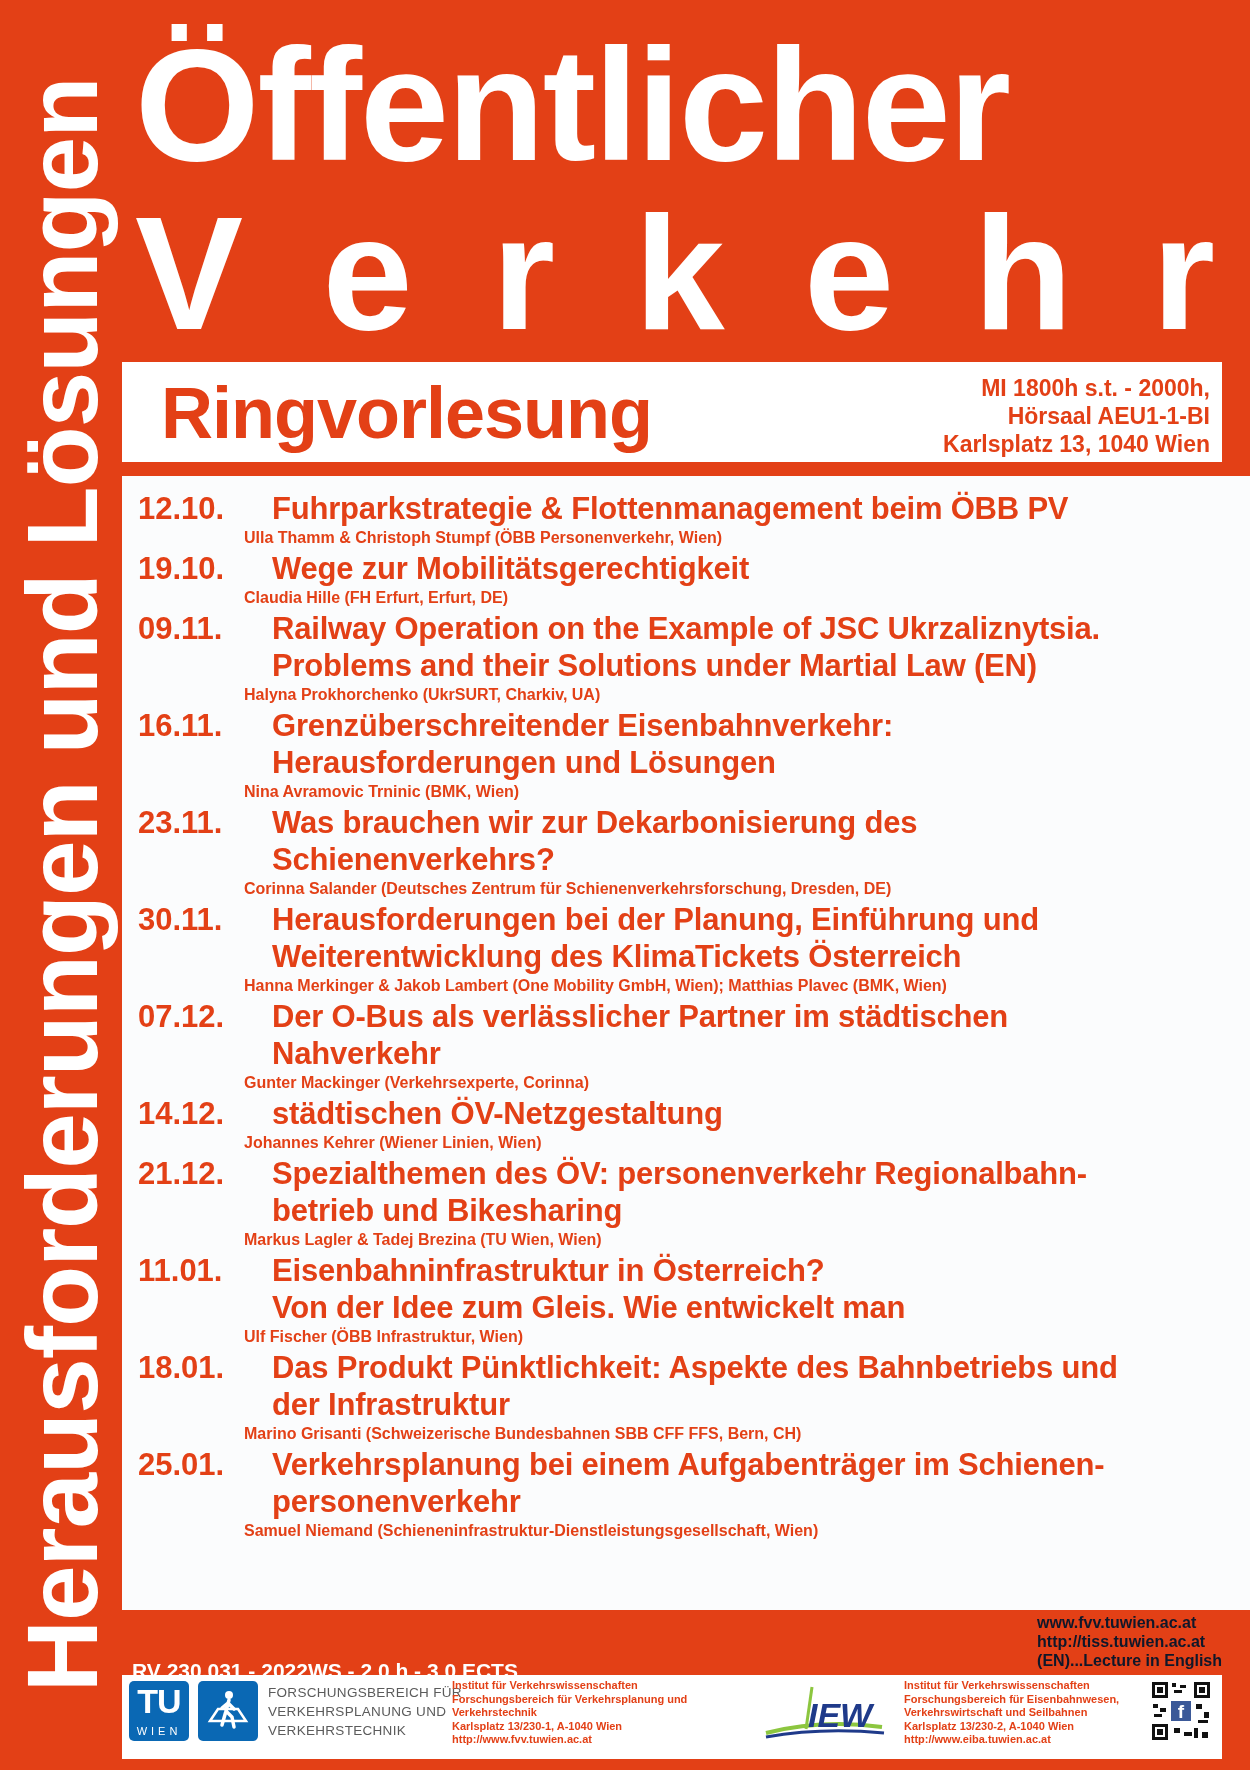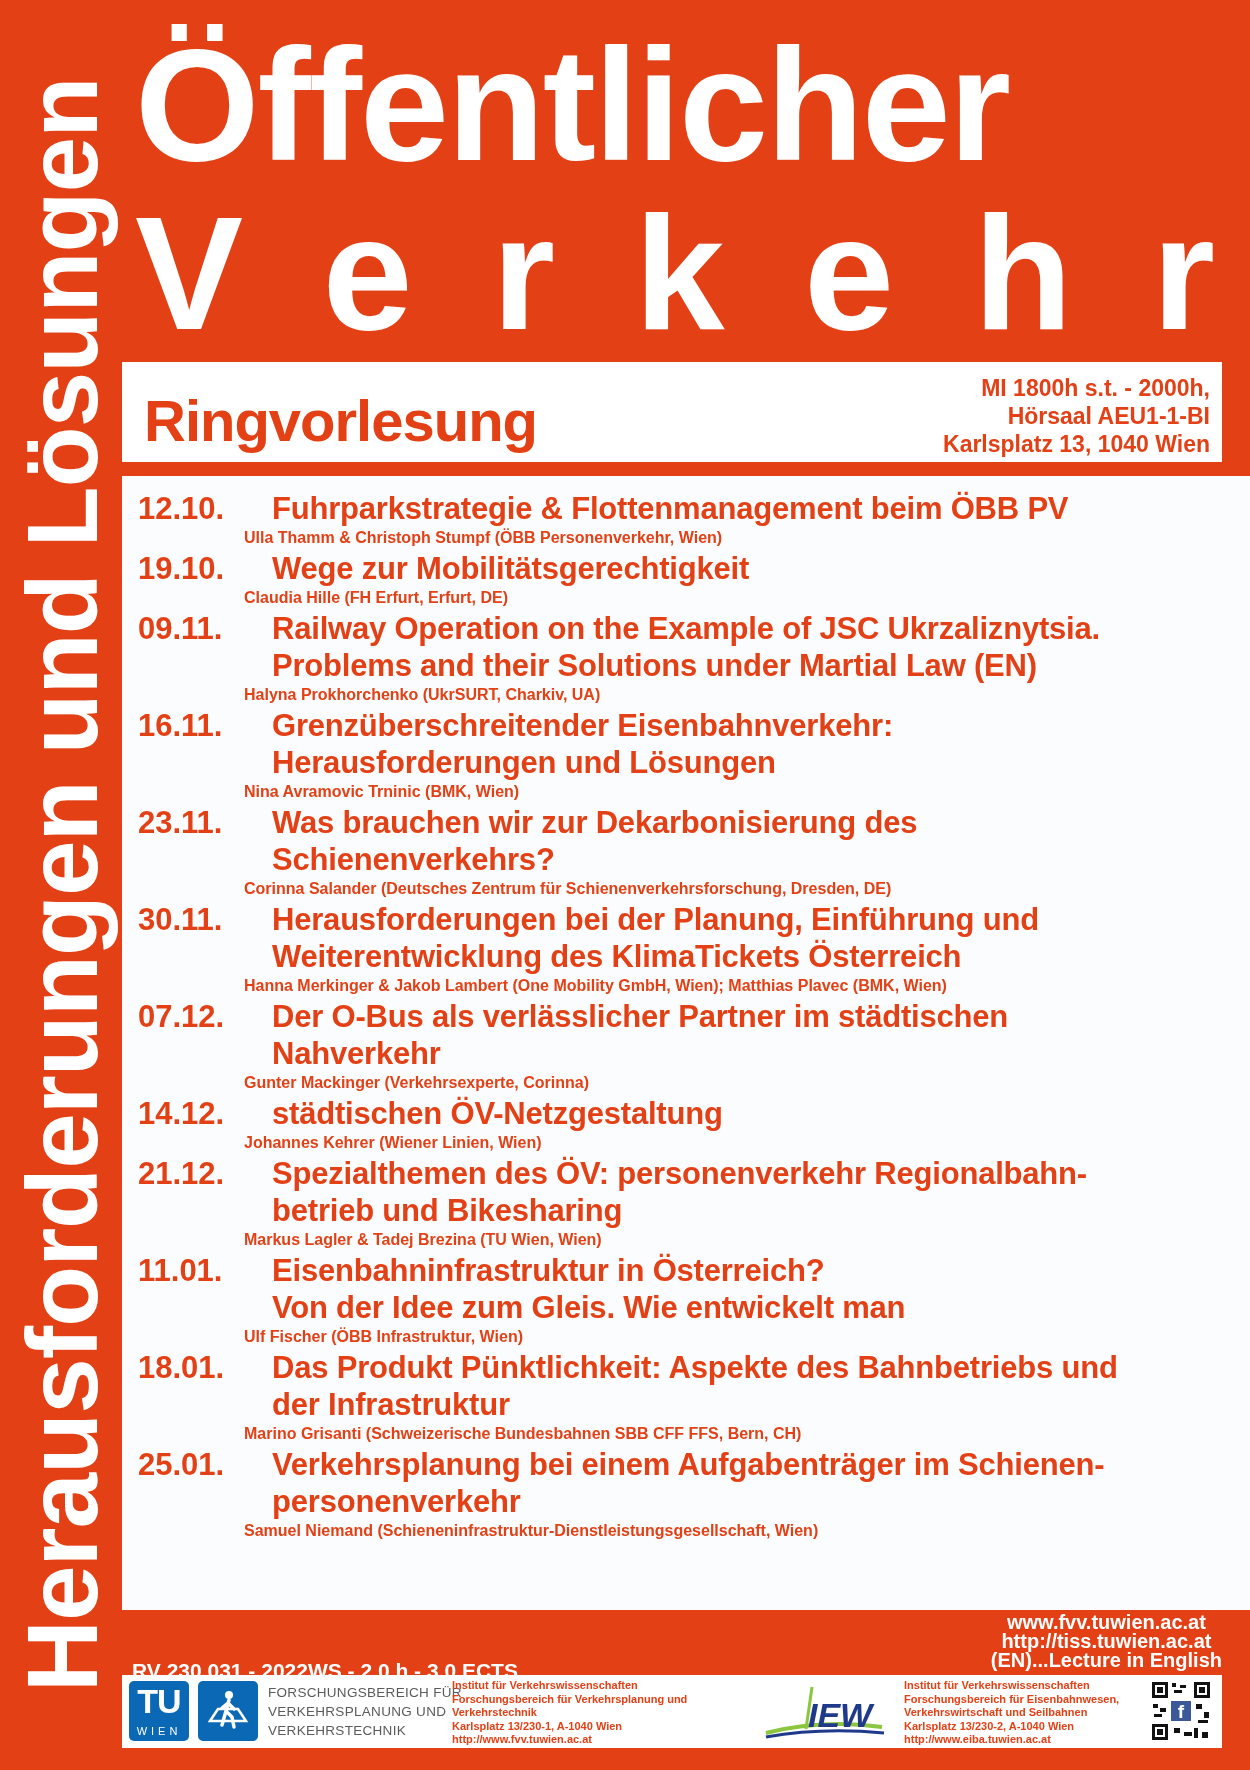--- a/index.html
+++ b/index.html
@@ -38,22 +38,22 @@
     }
     .title-line-2 {
       position: absolute; left: 5px; top: 168px; width: 1080px; font-size: 162px; line-height: 170px;
       display: flex; justify-content: space-between; white-space: nowrap;
     }
     .ring-box {
       position: absolute; left: 122px; top: 362px; width: 1100px; height: 100px;
       background: #ffffff;
     }
     .ring-label {
-      position: absolute; left: 22px; top: -4px;
-      font-size: 58px; line-height: 110px; letter-spacing: -1px; margin-top: 8px;
+      position: absolute; left: 39px; top: -4px;
+      font-size: 72px; line-height: 110px; letter-spacing: -1px;
     }
     .ring-info {
       position: absolute; right: 12px; top: 12px;
       text-align: right; font-size: 23px; line-height: 28px;
     }
     .lecture-panel {
       position: absolute; left: 122px; top: 476px; width: 1128px; height: 1134px;
       background: #fbfcfd;
     }
     .lecture-list { position: absolute; left: 16px; top: 14px; right: 10px; }
@@ -68,24 +68,24 @@
     .lecture-speaker { font-size: 16px; line-height: 21px; margin-left: 0; }
     .footer-text {
       position: absolute; left: 132px; top: 1620px;
       color: #fff;
       margin-top: 38px;
     }
     .footer-code { font-size: 21px; line-height: 26px; }
     .footer-open { font-size: 16px; line-height: 21px; }
     .footer-links {
       position: absolute; right: 28px; top: 1613px;
-      color: #ffffff; text-align: center; font-size: 20px; line-height: 19px;
+      color: #0f172a; text-align: left; font-size: 16px; line-height: 19px;
     }
     .logo-strip {
-      position: absolute; left: 122px; top: 1675px; width: 1100px; height: 73px;
+      position: absolute; left: 122px; top: 1675px; width: 1100px; height: 84px;
       background: #ffffff;
     }
     .tu-logo {
       position: absolute; left: 7px; top: 6px; width: 60px; height: 60px;
       background: #0a68b4; border-radius: 5px; color: #fff;
     }
     .tu-logo .tu { position: absolute; left: 0; right: 0; top: 2px; text-align: center; font-size: 34px; line-height: 36px; letter-spacing: -1px; }
     .tu-logo .wien { position: absolute; left: 0; right: 0; bottom: 4px; text-align: center; font-size: 11px; letter-spacing: 4px; font-weight: normal; }
     .fvv-logo {
       position: absolute; left: 76px; top: 6px; width: 60px; height: 60px;

